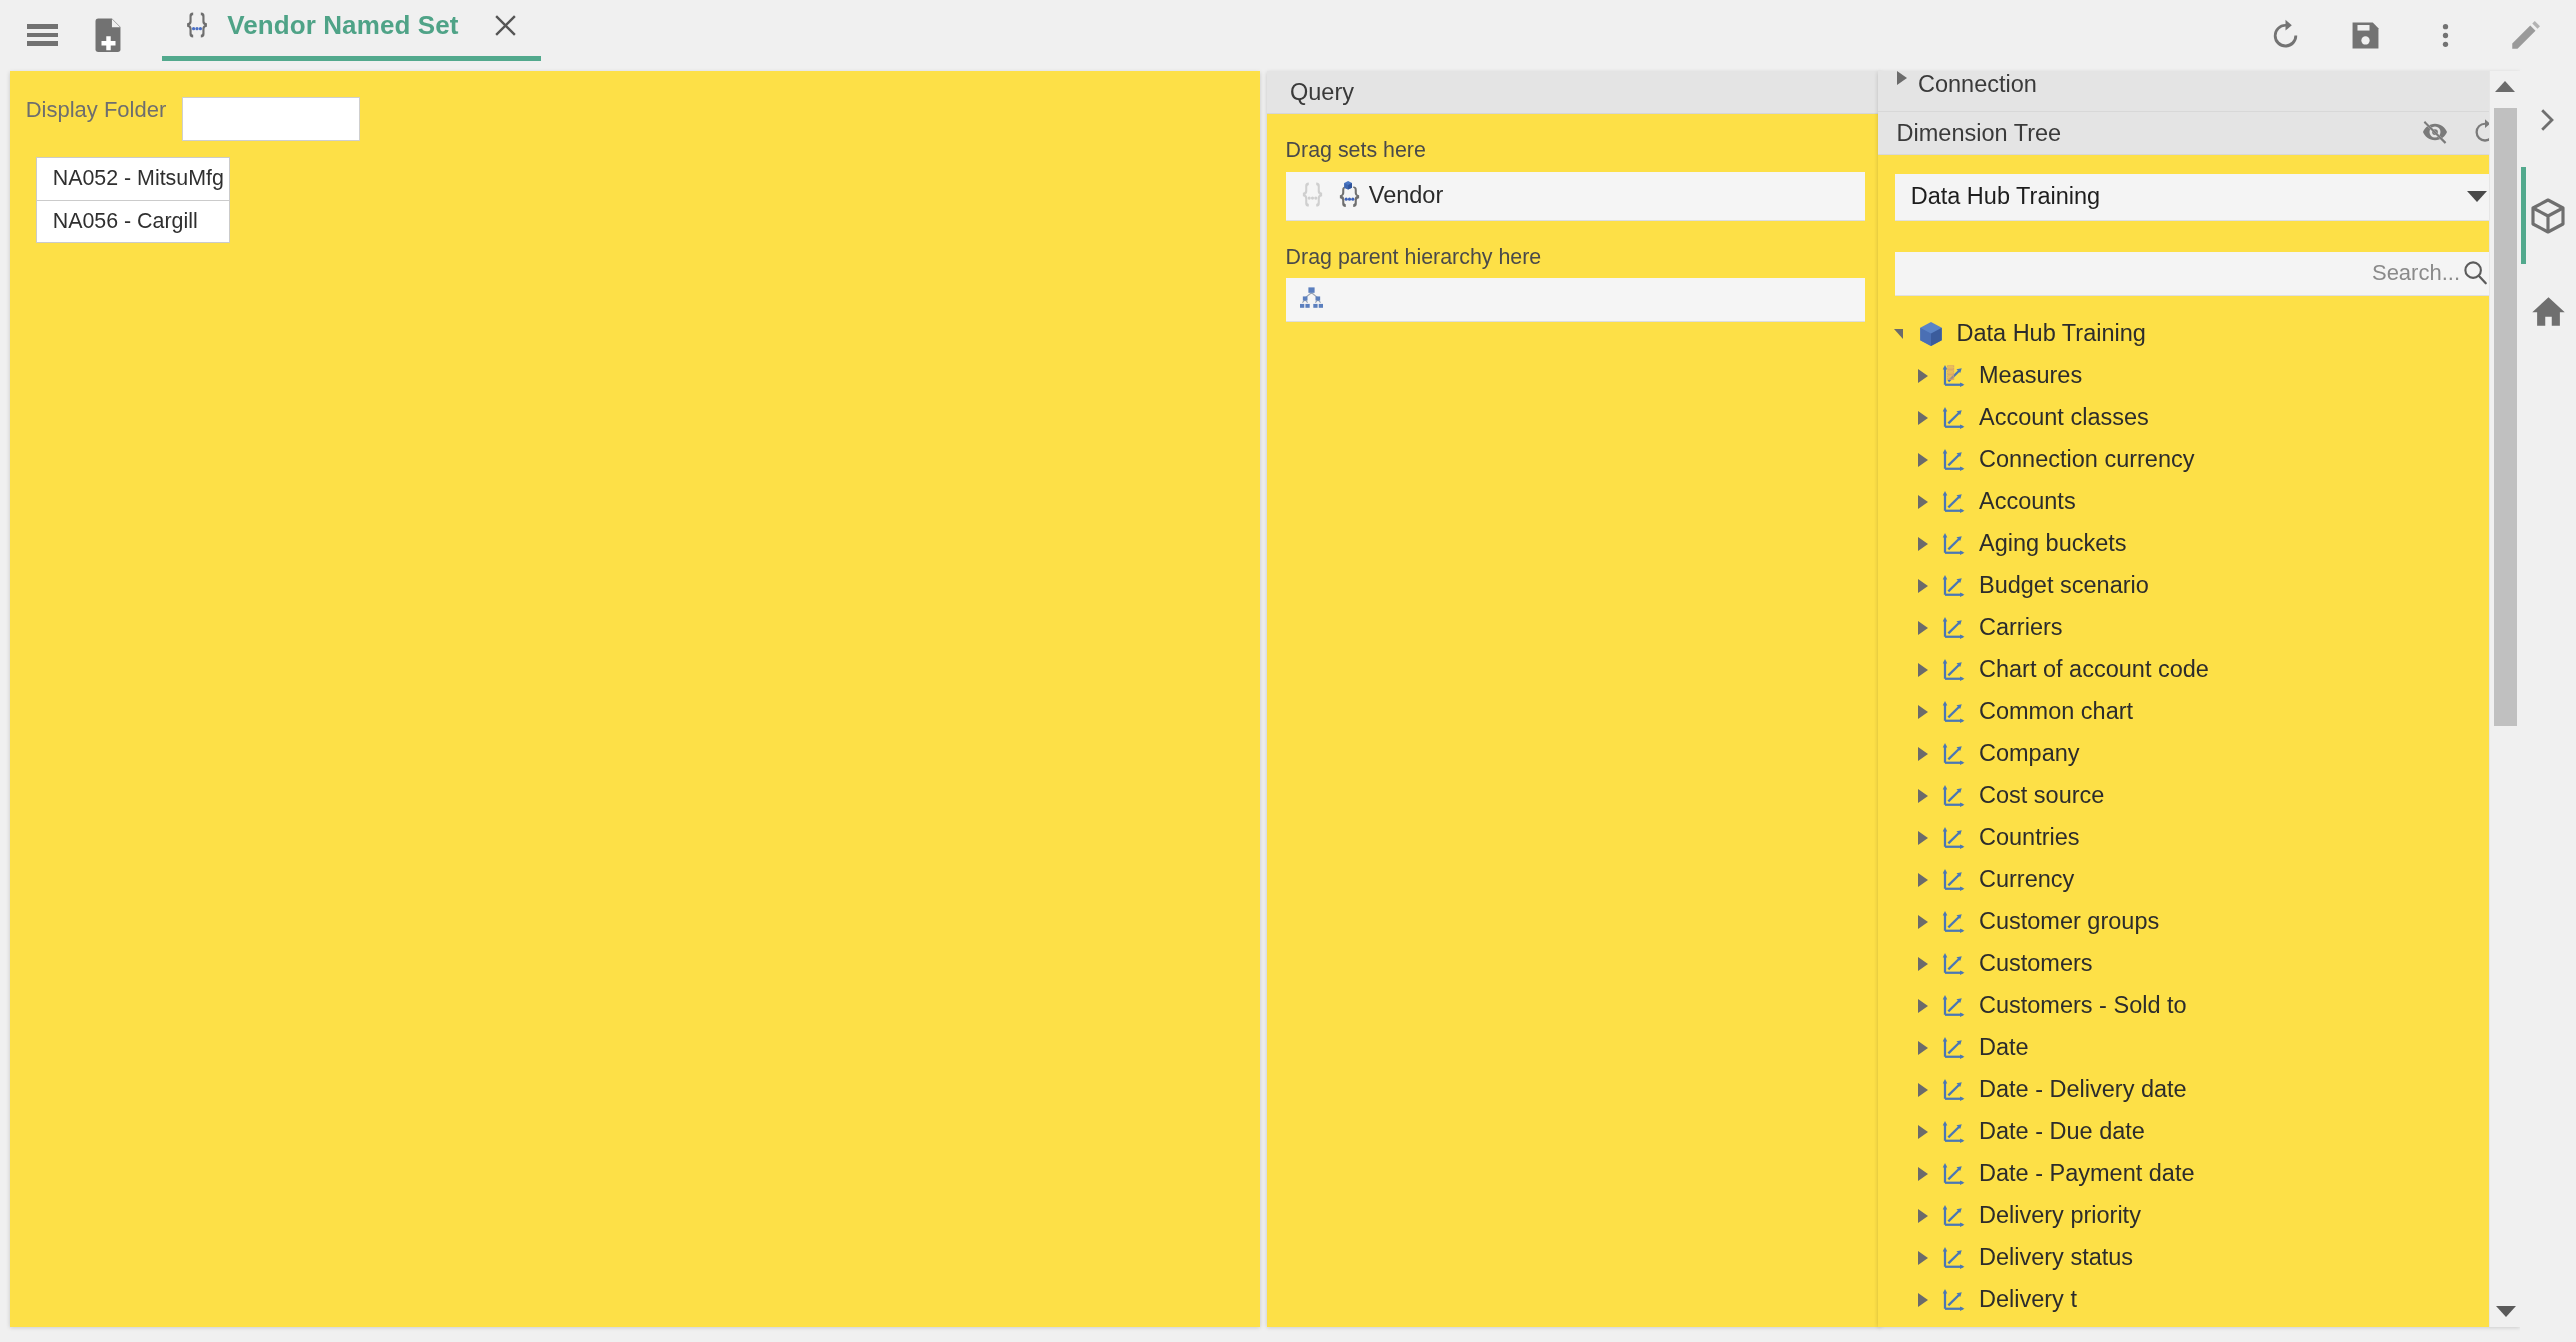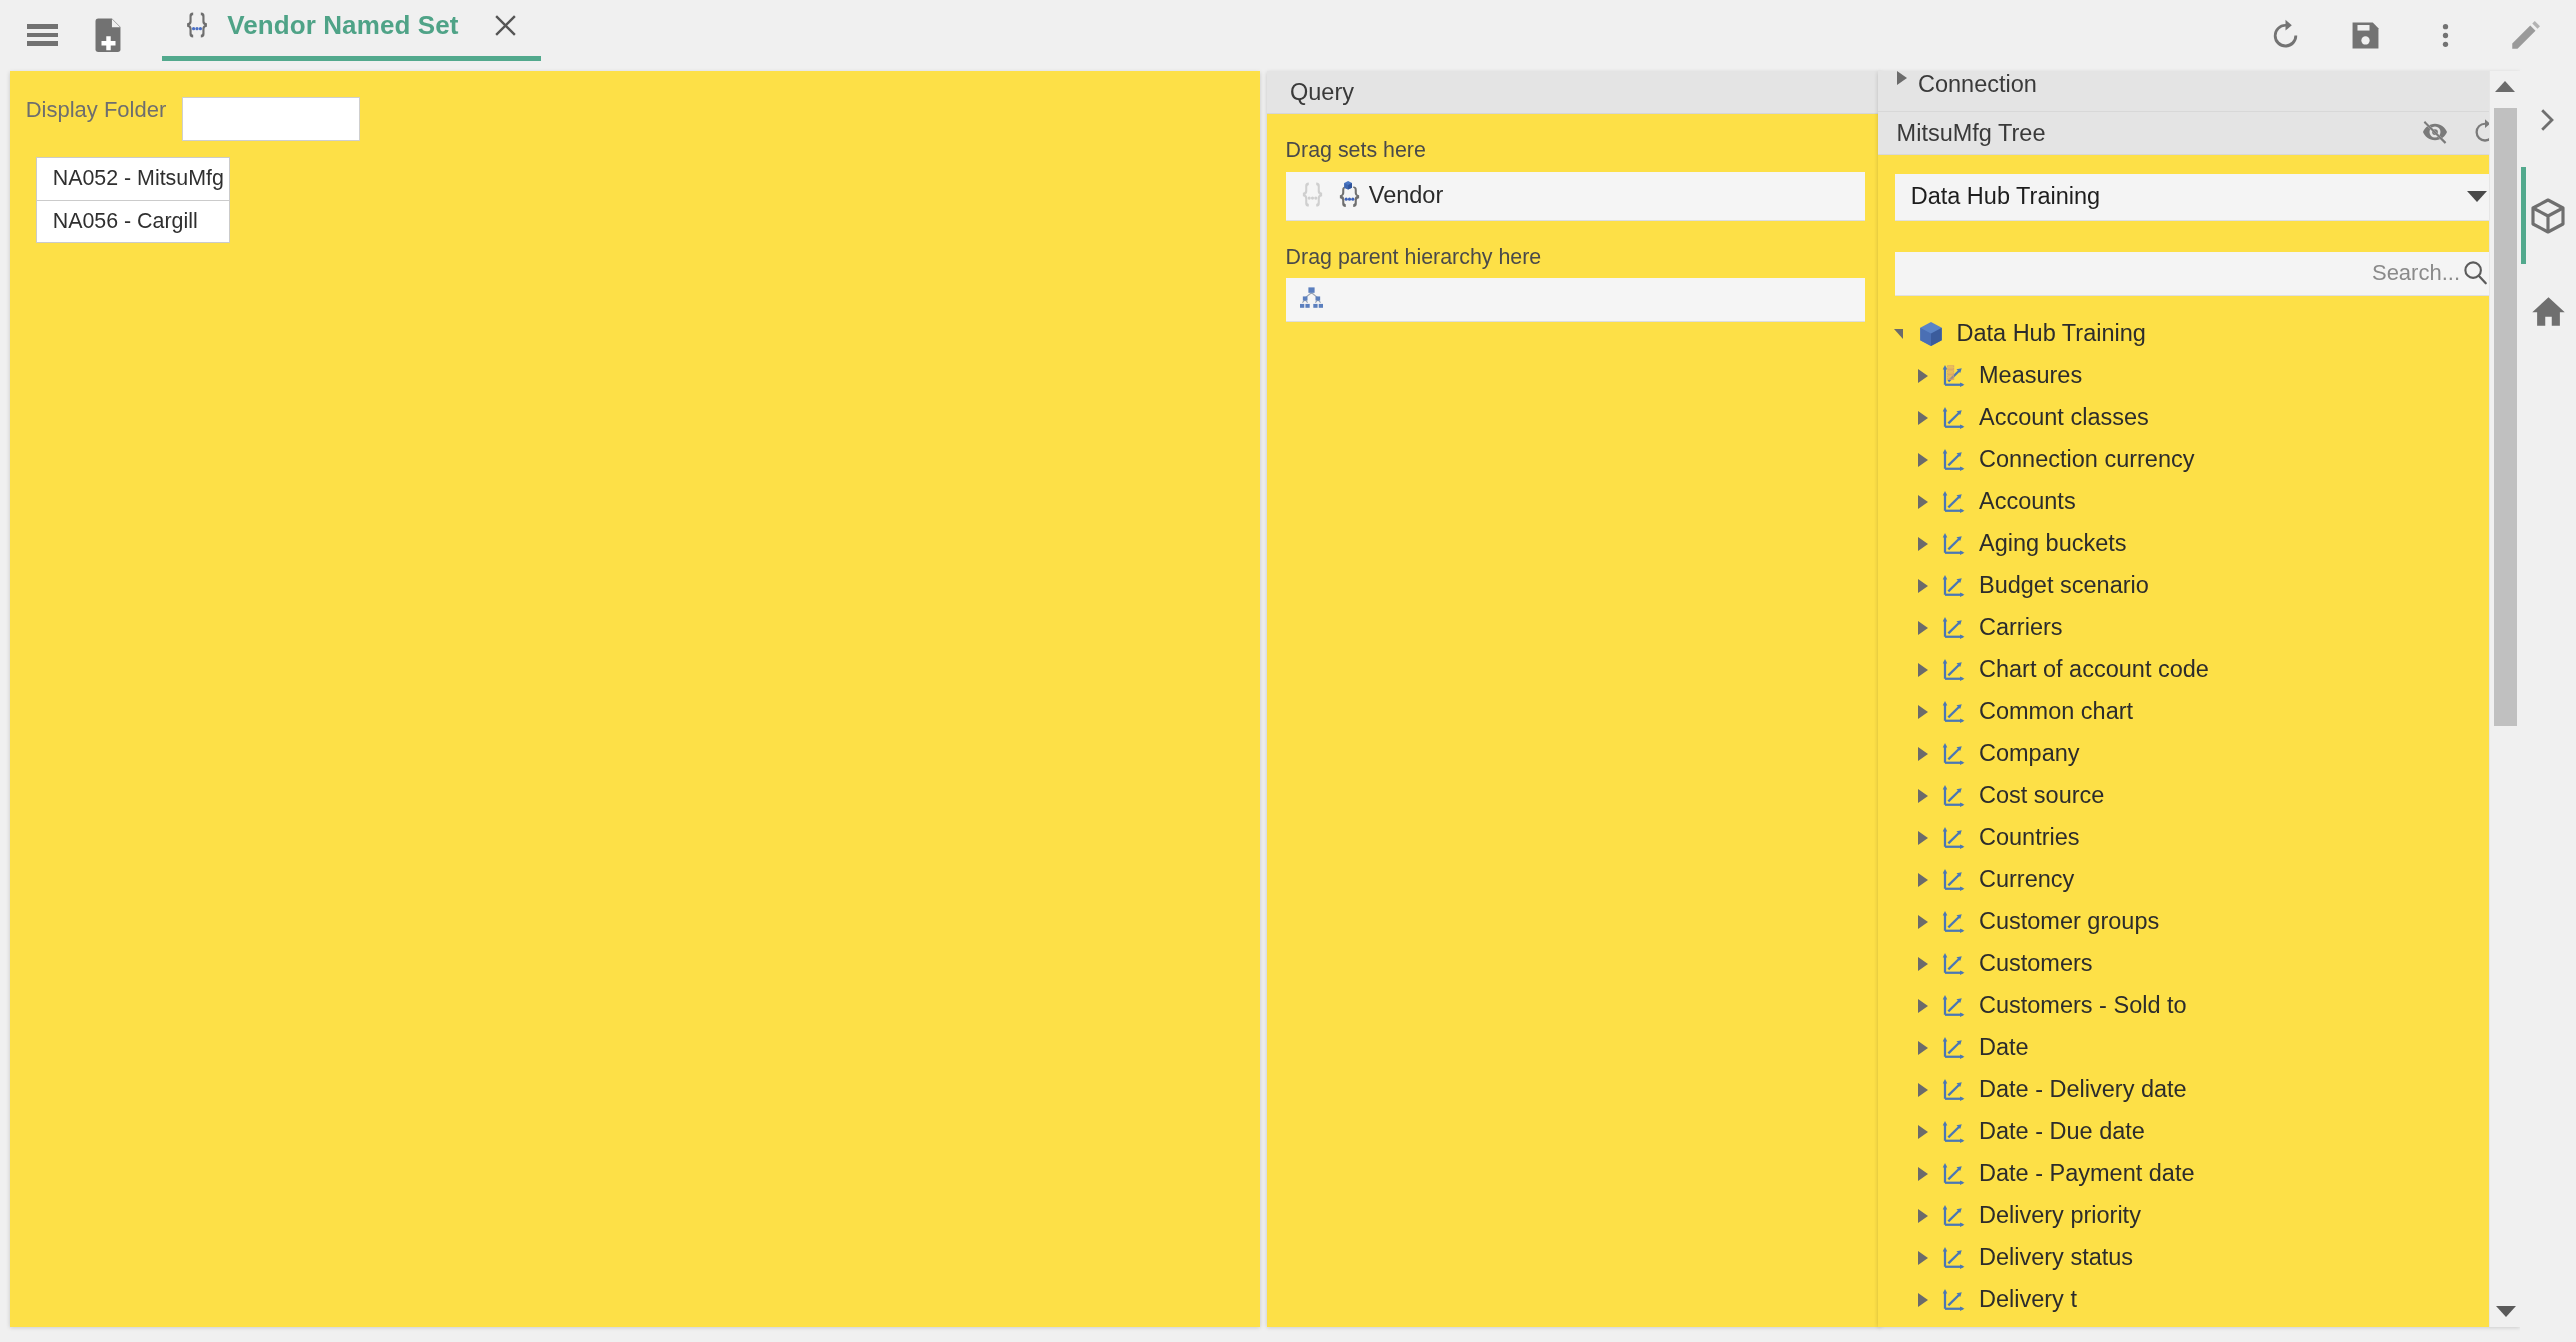--- a/index.html
+++ b/index.html
@@ -300,21 +300,21 @@
 </div>
 
 <div class="card" id="dim-panel">
 
   <div class="collapse-head">
     <span class="tri-right"></span>
     <span class="collapse-title">Connection</span>
   </div>
 
   <div class="dim-head">
-    <span class="dim-head-title">MitsuMfg Tree</span>
+    <span class="dim-head-title">Dimension Tree</span>
     <span class="dim-head-icons">
       <span>
         <svg width="30" height="30" viewBox="0 0 24 24" aria-hidden="true">
           <path d="M12 5.4c-4.6 0-8.4 3.3-9.6 6.6 1.2 3.3 5 6.6 9.6 6.6s8.4-3.3 9.6-6.6C20.4 8.7 16.6 5.4 12 5.4zm0 11a4.4 4.4 0 1 1 0-8.8 4.4 4.4 0 0 1 0 8.8z" fill="#7a7a7a"></path>
           <circle cx="12" cy="12" r="2.3" fill="#7a7a7a"></circle>
           <path d="M4.1 3.3 3 4.4l16.9 16.9 1.1-1.1z" fill="#7a7a7a"></path>
           <path d="M4.8 4 3.7 5.1l16.9 16.9 1.1-1.1z" fill="#e4e4e4"></path>
           <path d="M4.1 3.3 3 4.4l16.9 16.9 1.1-1.1z" fill="#7a7a7a"></path>
         </svg>
       </span>

